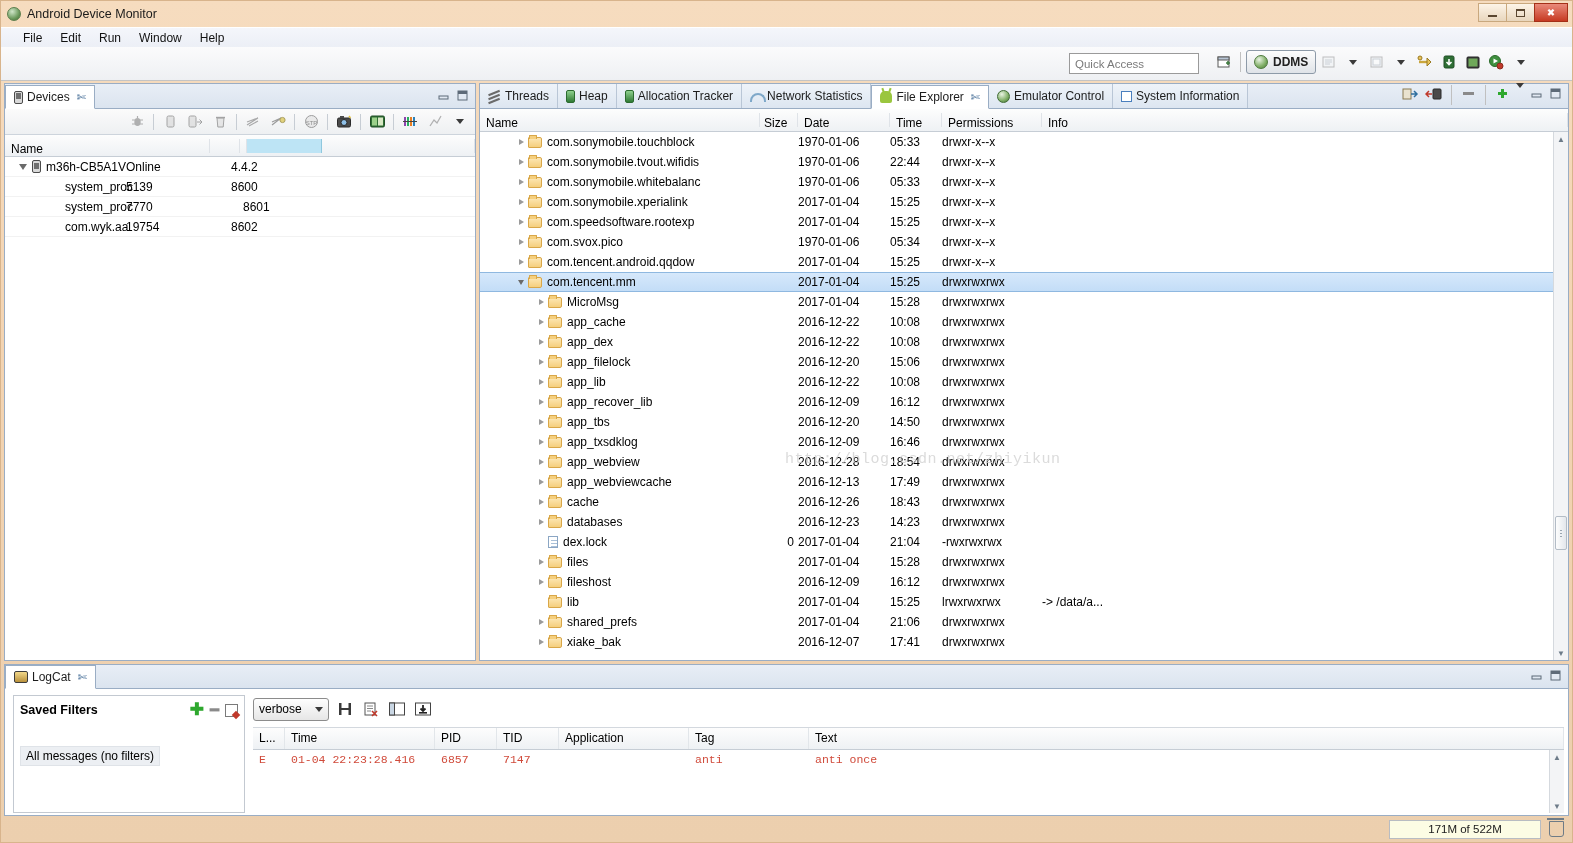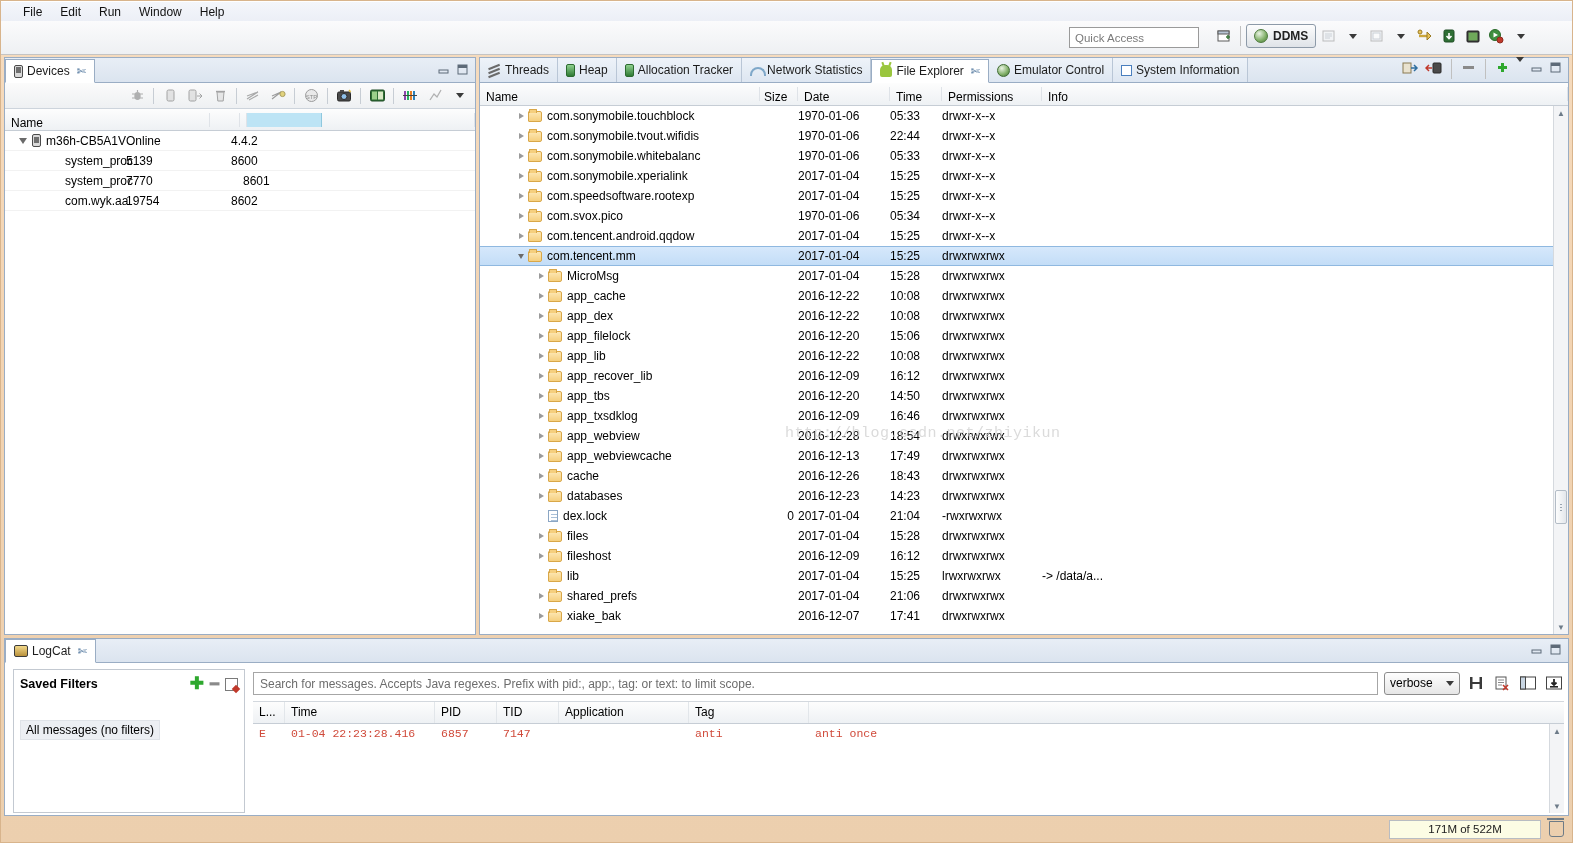--- a/index.html
+++ b/index.html
@@ -280,20 +280,33 @@
     width: 15px; height: 16px; margin-left: 8px;
     border: 1.5px solid #6e7b86; border-radius: 0 0 3px 3px; position: relative;
   }
   .trash:before { content:""; position:absolute; left:-3px; top:-4px; width:17px; height:2px; background:#6e7b86; }
 </style>
 </head>
 <body>
 
 <div class="app">
 
+  <div class="titlebar">
+    <div class="title-ico"></div>
+    <div class="title-text">Android Device Monitor</div>
+    <div class="winbtns">
+      <div class="winbtn">
+          <span class="g-min"></span>
+        </div>
+      <div class="winbtn">
+          <span class="g-max"></span>
+        </div>
+      <div class="winbtn close">✖</div>
+    </div>
+  </div>
 
   <div class="menubar">
     <div class="menu-item">File</div>
     <div class="menu-item">Edit</div>
     <div class="menu-item">Run</div>
     <div class="menu-item">Window</div>
     <div class="menu-item">Help</div>
   </div>
 
   <div class="toolbar">
@@ -994,21 +1007,20 @@
               <span class="minus">━</span>
               <span class="editico"></span>
             </div>
             <div>
               <span class="filter-item">All messages (no filters)</span>
             </div>
           </div>
 
           <div class="lc-right">
             <div class="lc-searchrow">
-              <div class="lc-search">Search for messages. Accepts Java regexes. Prefix with pid:, app:, tag: or text: to limit scope.</div>
               <div class="lc-select">
                 <span>verbose</span>
                 <span class="caret"></span>
               </div>
               <span class="lc-ico">
                 <svg width="16" height="16">
                     <rect x="2" y="2" width="12" height="12" fill="#3a3a3a"></rect>
                     <rect x="4.5" y="2" width="7" height="5" fill="#fff"></rect>
                     <rect x="4.5" y="9" width="7" height="5" fill="#fff"></rect>
                   </svg>
@@ -1035,20 +1047,21 @@
               </span>
             </div>
 
             <div class="lc-head">
               <div class="lh" style="flex:0 0 32px;">L...</div>
               <div class="lh" style="flex:0 0 150px;">Time</div>
               <div class="lh" style="flex:0 0 62px;">PID</div>
               <div class="lh" style="flex:0 0 62px;">TID</div>
               <div class="lh" style="flex:0 0 130px;">Application</div>
               <div class="lh" style="flex:0 0 120px;">Tag</div>
+              <div class="lh" style="flex:1 1 auto;">Text</div>
             </div>
 
             <div class="lc-rows">
               <div class="lc-rowswrap">
                 <div class="lrow err">
                   <div class="lcell" style="flex:0 0 32px;">E</div>
                   <div class="lcell" style="flex:0 0 150px;">01-04 22:23:28.416</div>
                   <div class="lcell" style="flex:0 0 62px;">6857</div>
                   <div class="lcell" style="flex:0 0 62px;">7147</div>
                   <div class="lcell" style="flex:0 0 130px;"></div>

